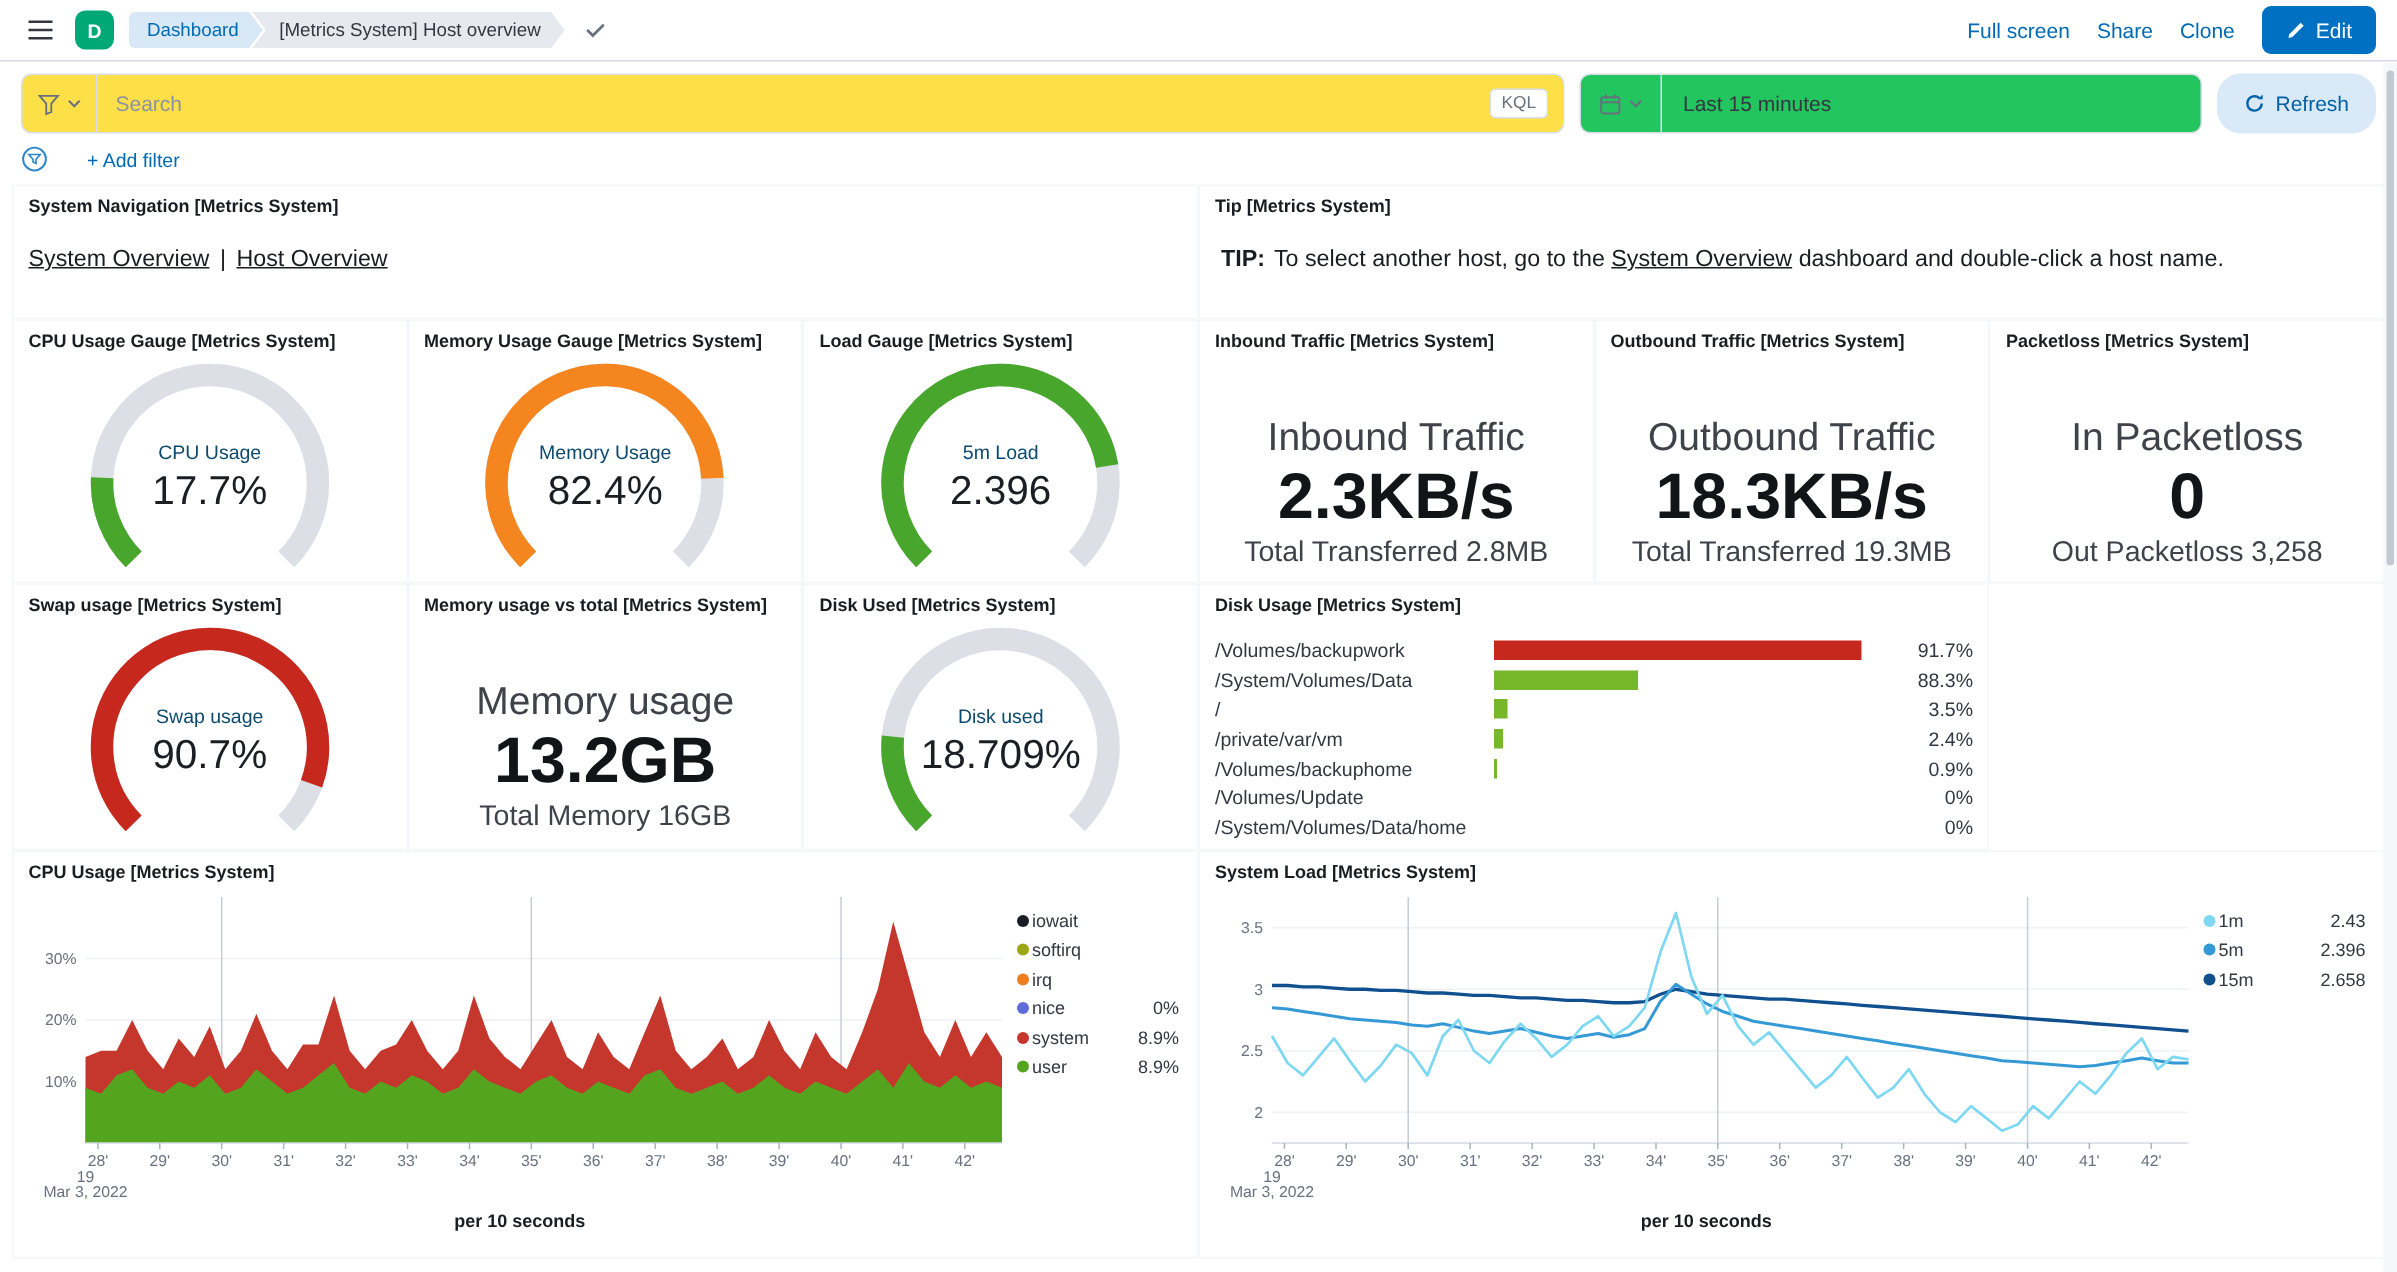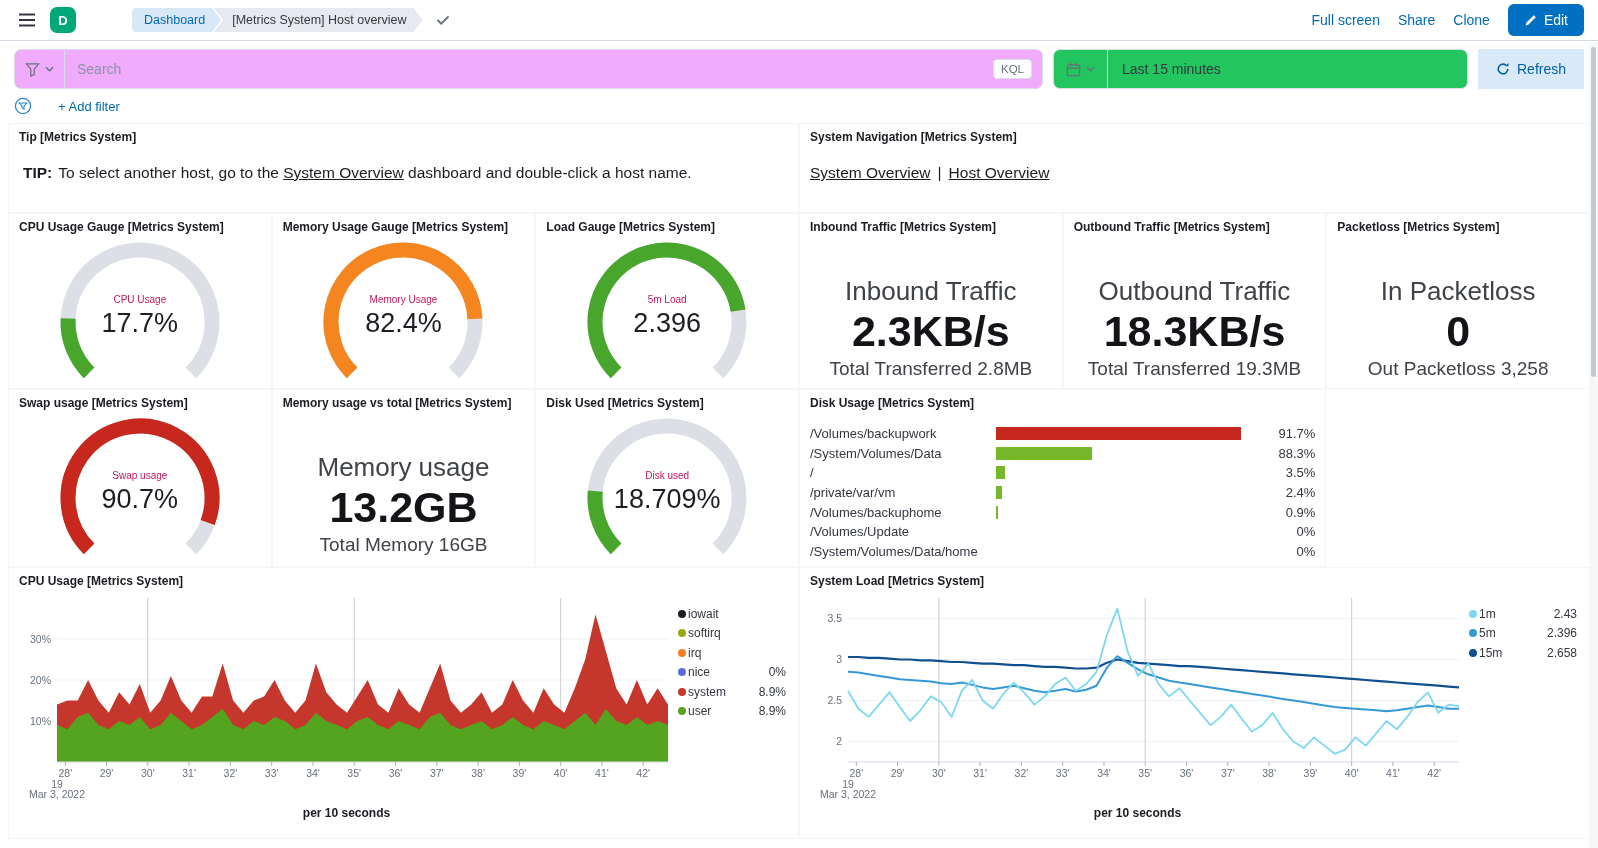--- a/index.html
+++ b/index.html
@@ -5,39 +5,39 @@
   * { box-sizing: border-box; }
   html,body { margin:0; padding:0; }
   body { font-family:"Liberation Sans", sans-serif; background:#fff; color:#343741; }
   .app { width:1598px; height:848px; position:relative; overflow:hidden; background:#fff; }
 
   
   .topbar { height:41px; display:flex; align-items:center; gap:10px; padding:0 14px; border-bottom:1px solid #d3dae6; }
   .iconbtn { background:none; border:none; padding:4px; cursor:pointer; display:flex; align-items:center; }
   .space-avatar { width:26px; height:26px; border-radius:7px; background:#00A878; color:#fff; font-weight:700; font-size:13px; display:flex; align-items:center; justify-content:center; cursor:pointer; }
   .breadcrumbs { display:flex; align-items:center; }
-  .crumb { font-size:12.5px; height:24px; display:flex; align-items:center; padding:0 16px 0 12px; cursor:pointer;margin-left:46px; }
+  .crumb { font-size:12.5px; height:24px; display:flex; align-items:center; padding:0 16px 0 12px; cursor:pointer; }
   .crumb.c1 { background:#d9e8f6; color:#006bb4; clip-path:polygon(0 0, calc(100% - 9px) 0, 100% 50%, calc(100% - 9px) 100%, 0 100%); border-radius:4px 0 0 4px; }
   .crumb.c2 { background:#e6e9f0; color:#343741; margin-left:-7px; padding-left:18px; clip-path:polygon(0 0, calc(100% - 9px) 0, 100% 50%, calc(100% - 9px) 100%, 0 100%, 9px 50%); }
   .check { margin-left:2px; }
   .topbar-right { margin-left:auto; display:flex; align-items:center; gap:18px; }
   .topbar-right a { color:#006bb4; font-size:14px; text-decoration:none; cursor:pointer; }
   .edit-btn { height:32px; padding:0 16px; background:#0071C2; color:#fff; border:none; border-radius:6px; font-size:14px; font-weight:500; display:flex; align-items:center; gap:7px; cursor:pointer; font-family:inherit; }
 
   
   .querybar { display:flex; align-items:center; gap:10px; padding:8px 14px 4px; }
-  .search-group { flex:1; height:40px; display:flex; align-items:center; background:#f0abfc; border:1px solid #d7dee8; border-radius:7px; }
+  .search-group { flex:1; height:40px; display:flex; align-items:center; background:#fde047; border:1px solid #d7dee8; border-radius:7px; }
   .sq-btn { width:50px; height:100%; display:flex; align-items:center; justify-content:center; gap:5px; background:none; border:none; border-right:1px solid #d7dee8; cursor:pointer; }
   .search-input { flex:1; border:none; background:transparent; outline:none; font-size:14px; color:#343741; padding:0 12px; font-family:inherit; }
   .search-input::placeholder { color:#8b93a2; }
   .kql { margin-right:10px; font-size:11.5px; color:#69707d; border:1px solid #d7dee8; border-radius:4px; padding:3px 7px; background:#fff; cursor:pointer; }
   .date-group { width:415px; height:40px; display:flex; align-items:center; background:#22c55e; border:1px solid #d7dee8; border-radius:7px; }
   .cal-btn { width:54px; height:100%; display:flex; align-items:center; justify-content:center; gap:5px; background:none; border:none; border-right:1px solid #d7dee8; cursor:pointer; }
   .time-range { padding-left:14px; font-size:14px; color:#343741; cursor:pointer; }
-  .refresh-btn { width:106px; height:40px; border:none; border-radius:1px; background:#d9e9f7; color:#0061a6; font-size:14px; font-weight:500; display:flex; align-items:center; justify-content:center; gap:7px; cursor:pointer; font-family:inherit; }
+  .refresh-btn { width:106px; height:40px; border:none; border-radius:16px; background:#d9e9f7; color:#0061a6; font-size:14px; font-weight:500; display:flex; align-items:center; justify-content:center; gap:7px; cursor:pointer; font-family:inherit; }
 
   
   .filterbar { display:flex; align-items:center; gap:26px; padding:4px 14px 8px; }
   .add-filter { color:#006bb4; font-size:13px; text-decoration:none; cursor:pointer; }
 
   
   .dash { display:grid; grid-template-columns:repeat(6,1fr); grid-template-rows:90px 176px 178px 272px; padding:0 8px; }
   .panel { border:1px solid #f4f6f9; background:#fff; padding:6px 10px; overflow:hidden; position:relative; }
   .s2 { grid-column:span 2; } .s3 { grid-column:span 3; }
   .ptitle { margin:0; font-size:12px; font-weight:700; color:#1a1c21; }
@@ -46,21 +46,21 @@
   .navlinks a { color:#1a1c21; text-decoration:underline; cursor:pointer; }
   .navlinks .sep { margin:0 7px; }
   .tip-text { margin:20px 0 0 4px; font-size:15.5px; color:#1a1c21; }
   .tip-text b { margin-right:2px; }
   .tip-text a { color:#1a1c21; text-decoration:underline; cursor:pointer; }
 
   
   .gauge { position:relative; width:200px; height:148px; margin:4px auto 0; }
   .gsvg  { position:absolute; inset:0; }
   .gtext { position:absolute; left:0; right:0; top:56px; text-align:center; }
-  .glabel { font-size:10px; color:#be185d; }
+  .glabel { font-size:13px; color:#0c4a6e; }
   .gvalue { font-size:27px; color:#1d1e24; margin-top:3px; }
 
   
   .metric { height:146px; display:flex; flex-direction:column; align-items:center; justify-content:flex-end; text-align:center; }
   .m1 { font-size:26px; color:#3f4248; }
   .m2 { font-size:43px; font-weight:700; color:#121418; line-height:1.15; }
   .m2.huge { font-size:57px; }
   .m3 { font-size:19px; color:#3f4248; margin-top:2px; }
   .m3.small { font-size:15px; margin-top:4px; }
 
@@ -157,29 +157,29 @@
     <svg width="18" height="18" viewBox="0 0 18 18">
         <circle cx="9" cy="9" r="7.6" fill="none" stroke="#2e87c8" stroke-width="1.3"></circle>
         <path d="M5.2 6h7.6L10 9.2V12l-2-1V9.2z" fill="none" stroke="#2e87c8" stroke-width="1.1"></path>
       </svg>
     <a class="add-filter">+ Add filter</a>
   </div>
 
   <main class="dash">
 
     <section class="panel s3">
-      <h3 class="ptitle">Tip [Metrics System]</h3>
-      <p class="tip-text"><b>TIP:</b><span> To select another host, go to the </span><a>System Overview</a><span> dashboard and double-click a host name.</span></p>
-    </section>
-
-    <section class="panel s3">
       <h3 class="ptitle">System Navigation [Metrics System]</h3>
       <div class="navlinks">
         <a>System Overview</a><span class="sep">|</span><a>Host Overview</a>
       </div>
+    </section>
+
+    <section class="panel s3">
+      <h3 class="ptitle">Tip [Metrics System]</h3>
+      <p class="tip-text"><b>TIP:</b><span> To select another host, go to the </span><a>System Overview</a><span> dashboard and double-click a host name.</span></p>
     </section>
 
     <section class="panel">
       <h3 class="ptitle">CPU Usage Gauge [Metrics System]</h3>
       <div class="gauge">
         <div class="gsvg"><svg width="200" height="148" viewBox="0 0 200 148">
     <path d="M 49.1 134.9 A 72 72 0 1 1 150.9 134.9" stroke="#DCDFE5" stroke-width="15" fill="none"></path>
     <path d="M 49.1 134.9 A 72 72 0 0 1 28.1 80.5" stroke="#47A62B" stroke-width="15" fill="none"></path>
   </svg></div>
         <div class="gtext">

